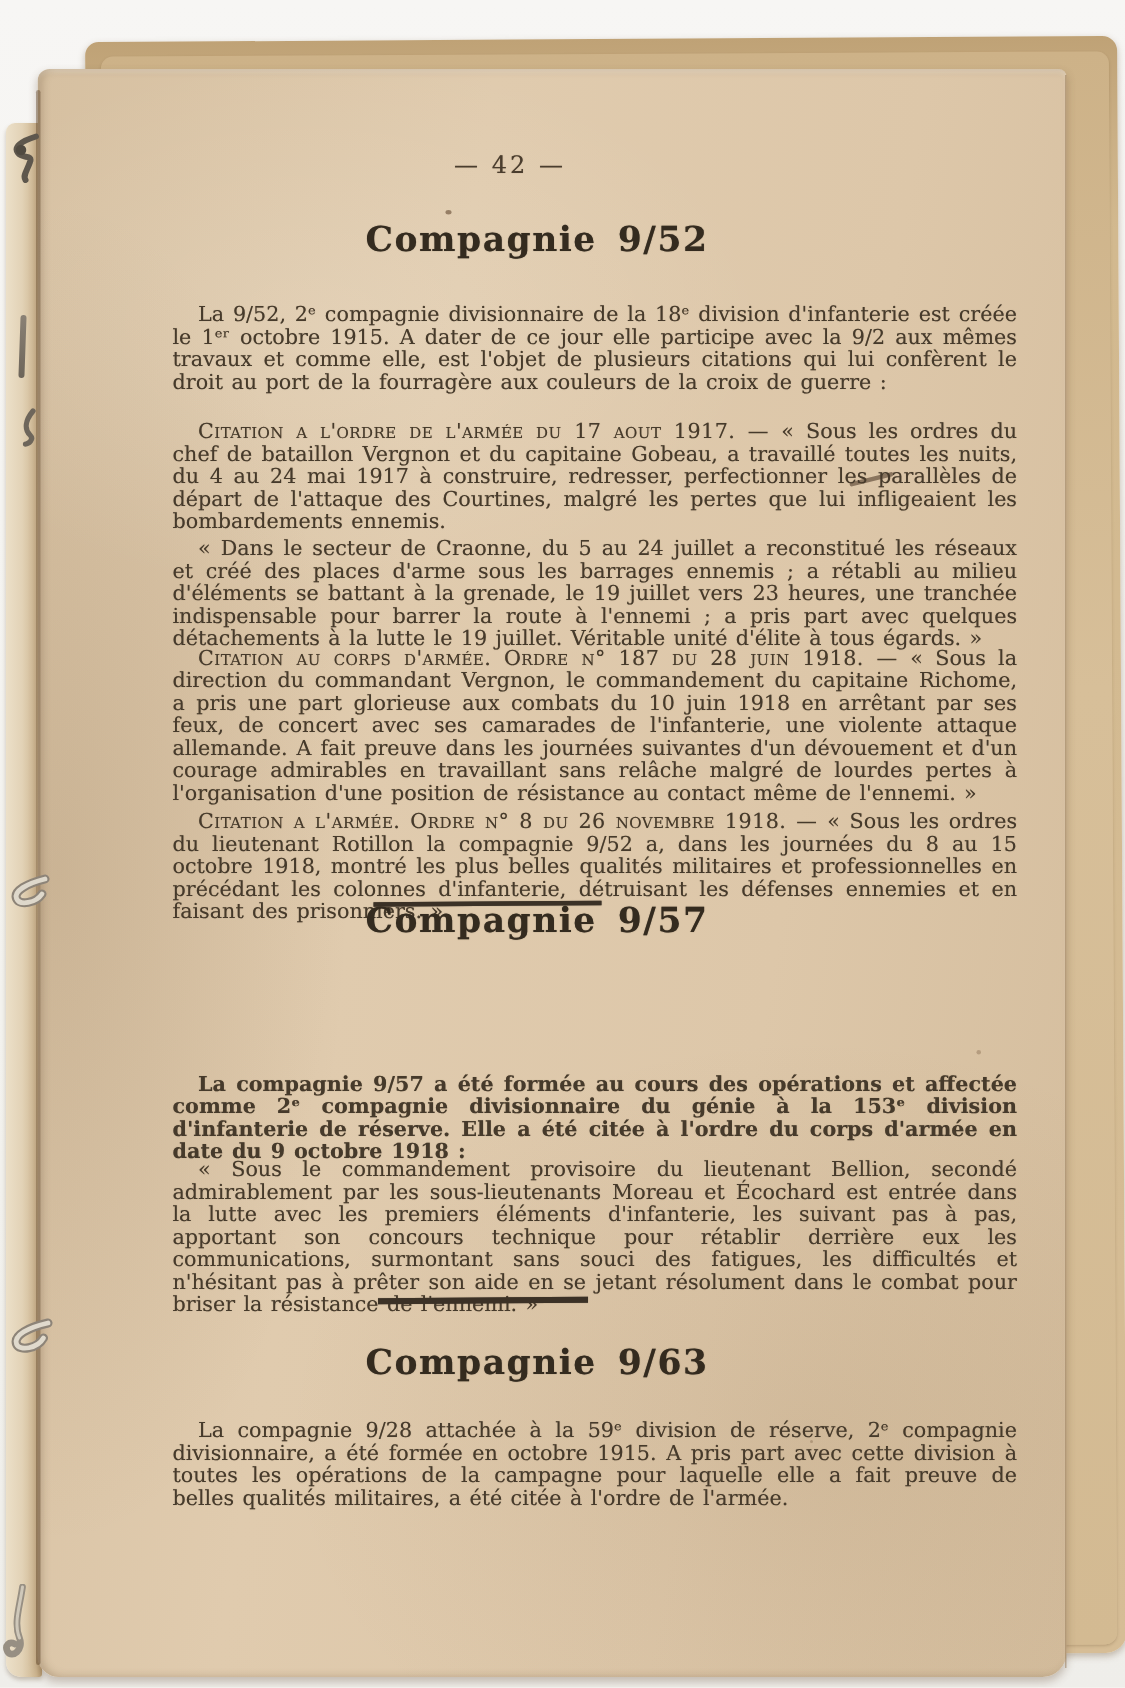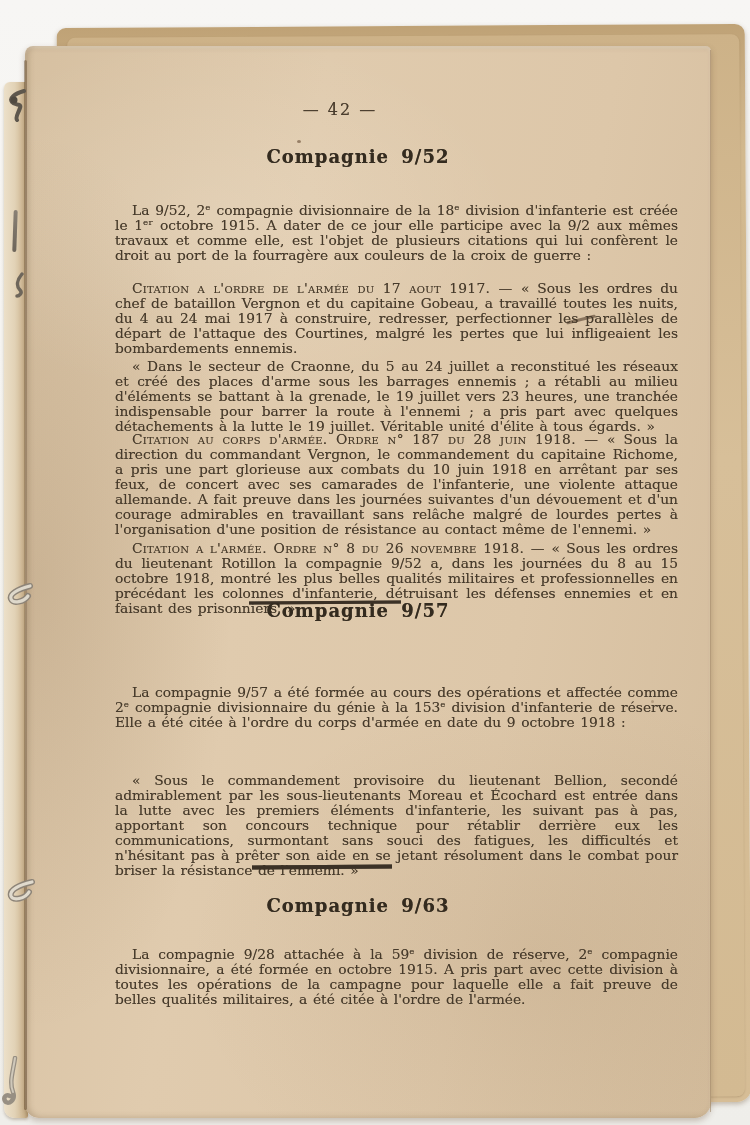--- a/index.html
+++ b/index.html
@@ -69,21 +69,21 @@
   }
 
   
   .page-number{
     position:absolute;left:250px;top:100px;width:180px;
     text-align:center;font-size:16px;letter-spacing:2px;
     color:#4a3d2e;text-shadow:0 0 .5px rgba(70,52,32,.55);
   }
   .section-title{
     position:absolute;left:88px;width:540px;
-    text-align:center;font-weight:bold;font-size:18px;
+    text-align:center;font-weight:bold;font-size:23px;
     letter-spacing:1px;word-spacing:5px;color:#342b1f;
     text-shadow:0 0 .6px rgba(52,43,31,.6);
   }
   .body-text{
     position:absolute;left:99px;width:563px;margin:16px;
     font-size:13.8px;line-height:15px;text-align:justify;text-indent:17px;
     word-spacing:1.2px;color:#463a2b;
     text-shadow:0 0 .45px rgba(70,55,35,.5);
   }
   .citation-lead{font-variant:small-caps;letter-spacing:.3px;}
@@ -154,21 +154,21 @@
   <p class="body-text" style="top:343px;"><span class="citation-lead"></span><span>« Dans le secteur de Craonne, du 5 au 24 juillet a reconstitué les réseaux et créé des places d'arme sous les barrages ennemis ; a rétabli au milieu d'éléments se battant à la grenade, le 19 juillet vers 23 heures, une tranchée indispensable pour barrer la route à l'ennemi ; a pris part avec quelques détachements à la lutte le 19 juillet. Véritable unité d'élite à tous égards. »</span></p>
 
   <p class="body-text" style="top:416px;"><span class="citation-lead">Citation au corps d'armée. Ordre n° 187 du 28 juin 1918. — </span><span>« Sous la direction du commandant Vergnon, le commandement du capitaine Richome, a pris une part glorieuse aux combats du 10 juin 1918 en arrêtant par ses feux, de concert avec ses camarades de l'infanterie, une violente attaque allemande. A fait preuve dans les journées suivantes d'un dévouement et d'un courage admirables en travaillant sans relâche malgré de lourdes pertes à l'organisation d'une position de résistance au contact même de l'ennemi. »</span></p>
 
   <p class="body-text" style="top:525px;"><span class="citation-lead">Citation a l'armée. Ordre n° 8 du 26 novembre 1918. — </span><span>« Sous les ordres du lieutenant Rotillon la compagnie 9/52 a, dans les journées du 8 au 15 octobre 1918, montré les plus belles qualités militaires et professionnelles en précédant les colonnes d'infanterie, détruisant les défenses ennemies et en faisant des prisonniers. »</span></p>
 
   <div class="section-divider divider-1"></div>
 
   <div class="section-title" style="top:600px;">Compagnie 9/57</div>
 
-  <p class="body-text" style="top:669px;"><span class="citation-lead"></span><span>La compagnie 9/57 a été formée au cours des opérations et affectée comme 2ᵉ compagnie divisionnaire du génie à la 153ᵉ division d'infanterie de réserve. Elle a été citée à l'ordre du corps d'armée en date du 9 octobre 1918 :</span></p>
+  <p class="body-text" style="top:700px;font-weight:bold;"><span class="citation-lead"></span><span>La compagnie 9/57 a été formée au cours des opérations et affectée comme 2ᵉ compagnie divisionnaire du génie à la 153ᵉ division d'infanterie de réserve. Elle a été citée à l'ordre du corps d'armée en date du 9 octobre 1918 :</span></p>
 
 
   <p class="body-text" style="top:757px;"><span class="citation-lead"></span><span>« Sous le commandement provisoire du lieutenant Bellion, secondé admirablement par les sous-lieutenants Moreau et Écochard est entrée dans la lutte avec les premiers éléments d'infanterie, les suivant pas à pas, apportant son concours technique pour rétablir derrière eux les communications, surmontant sans souci des fatigues, les difficultés et n'hésitant pas à prêter son aide en se jetant résolument dans le combat pour briser la résistance de l'ennemi. »</span></p>
 
   <div class="section-divider divider-2"></div>
 
   <div class="section-title" style="top:895px;">Compagnie 9/63</div>
 
   <p class="body-text" style="top:931px;"><span class="citation-lead"></span><span>La compagnie 9/28 attachée à la 59ᵉ division de réserve, 2ᵉ compagnie divisionnaire, a été formée en octobre 1915. A pris part avec cette division à toutes les opérations de la campagne pour laquelle elle a fait preuve de belles qualités militaires, a été citée à l'ordre de l'armée.</span></p>
 

